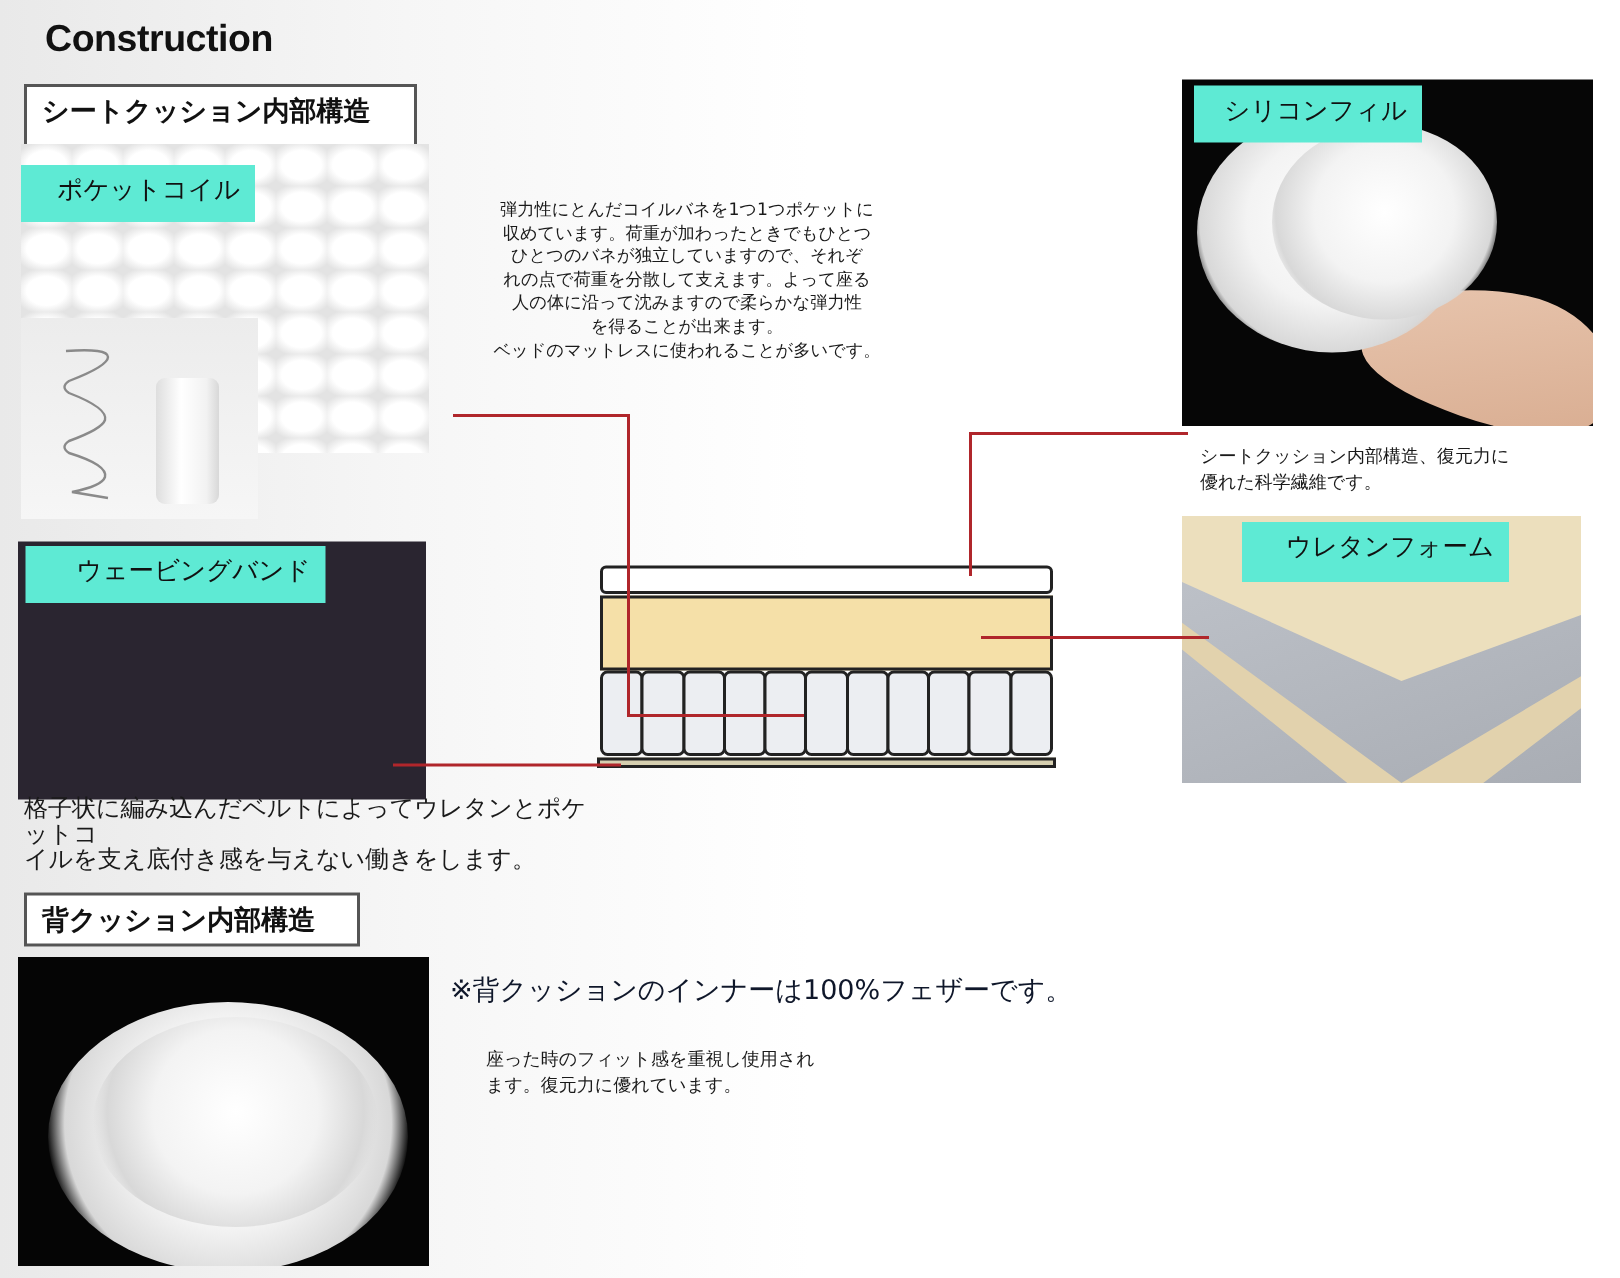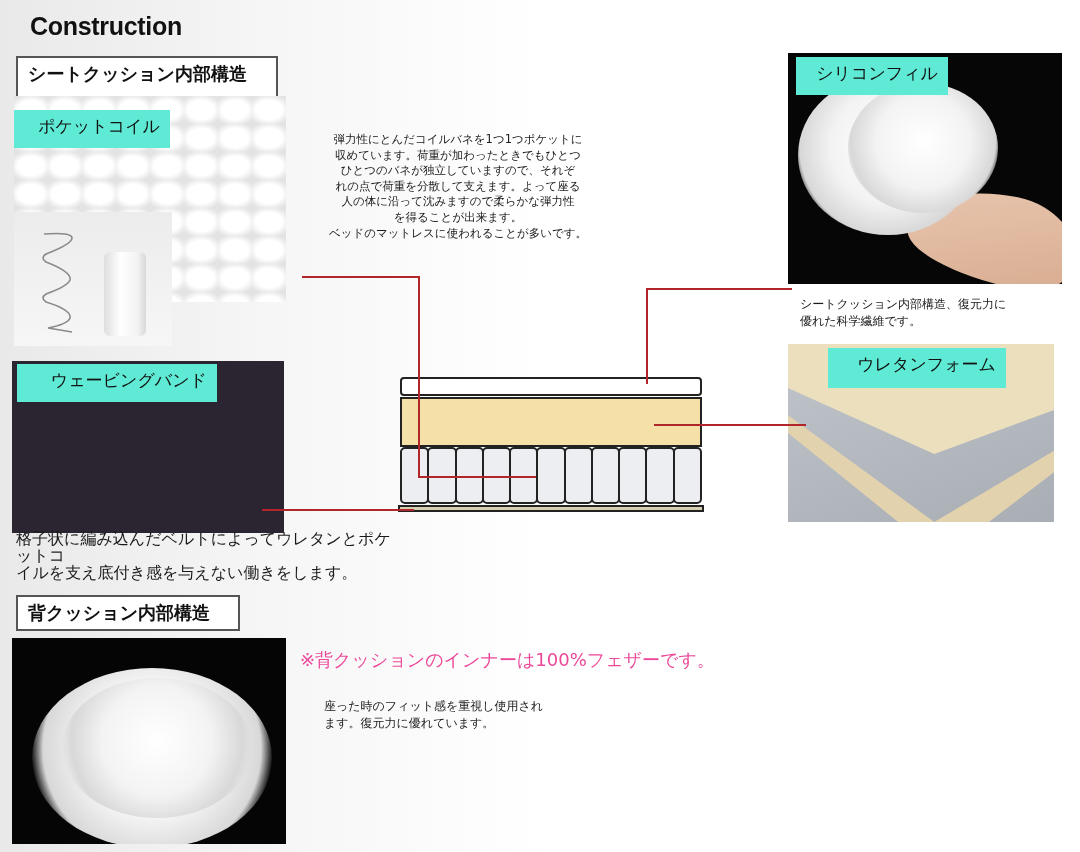--- a/index.html
+++ b/index.html
@@ -204,15 +204,15 @@
 
 <div class="red-line" style="left:262px; top:509px; width:152px; height:1.5px;"></div>
 
 <div class="abs section-box" style="left:16px; top:595px; width:224px; height:36px;">背クッション内部構造</div>
 
 <div class="abs photo feather">
   <div class="fluff" style="left:20px; top:30px; width:240px; height:180px;"></div>
   <div class="fluff" style="left:50px; top:40px; width:190px; height:140px;"></div>
 </div>
 
-<div class="abs" style="left:300px; top:648px; font-size:18px; white-space:nowrap; color:#ec4899;">※背クッションのインナーは100%フェザーです。</div>
+<div class="abs" style="left:300px; top:648px; font-size:18px; white-space:nowrap; color:#0f172a;">※背クッションのインナーは100%フェザーです。</div>
 <div class="abs desc" style="left:324px; top:698px; width:280px; font-size:12px; line-height:17px;">座った時のフィット感を重視し使用され
 ます。復元力に優れています。</div>
 
 </body></html>

